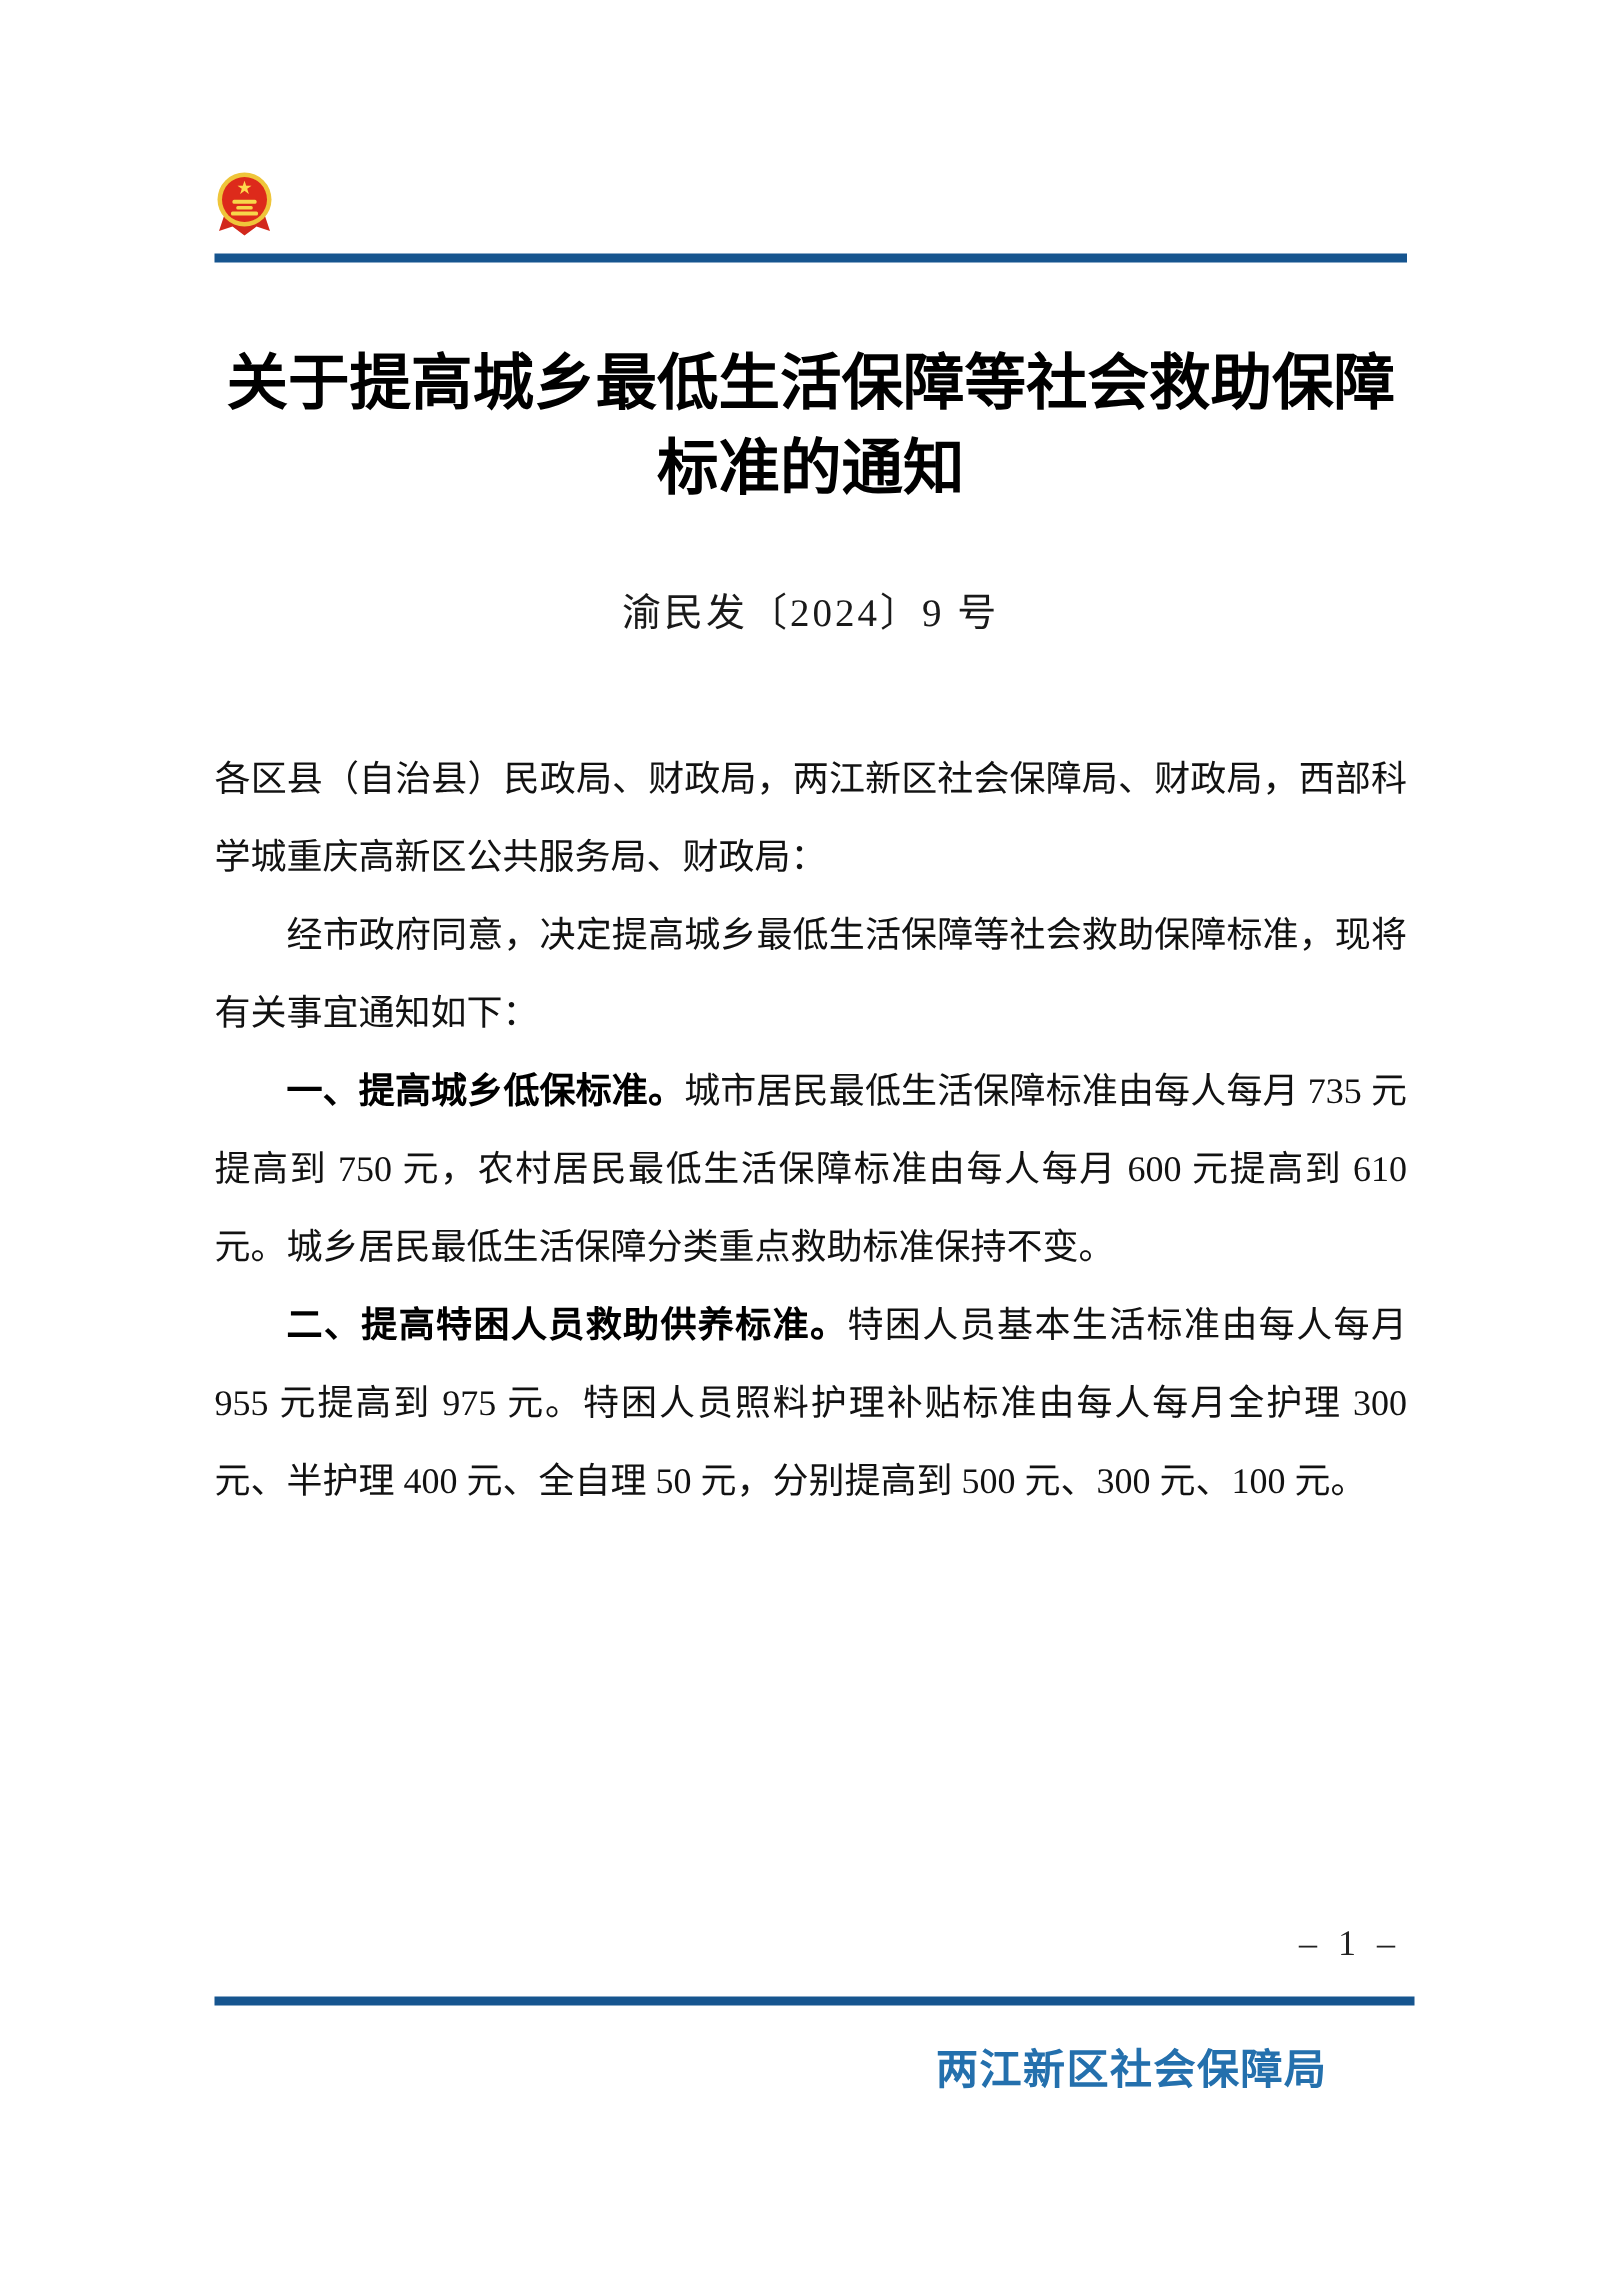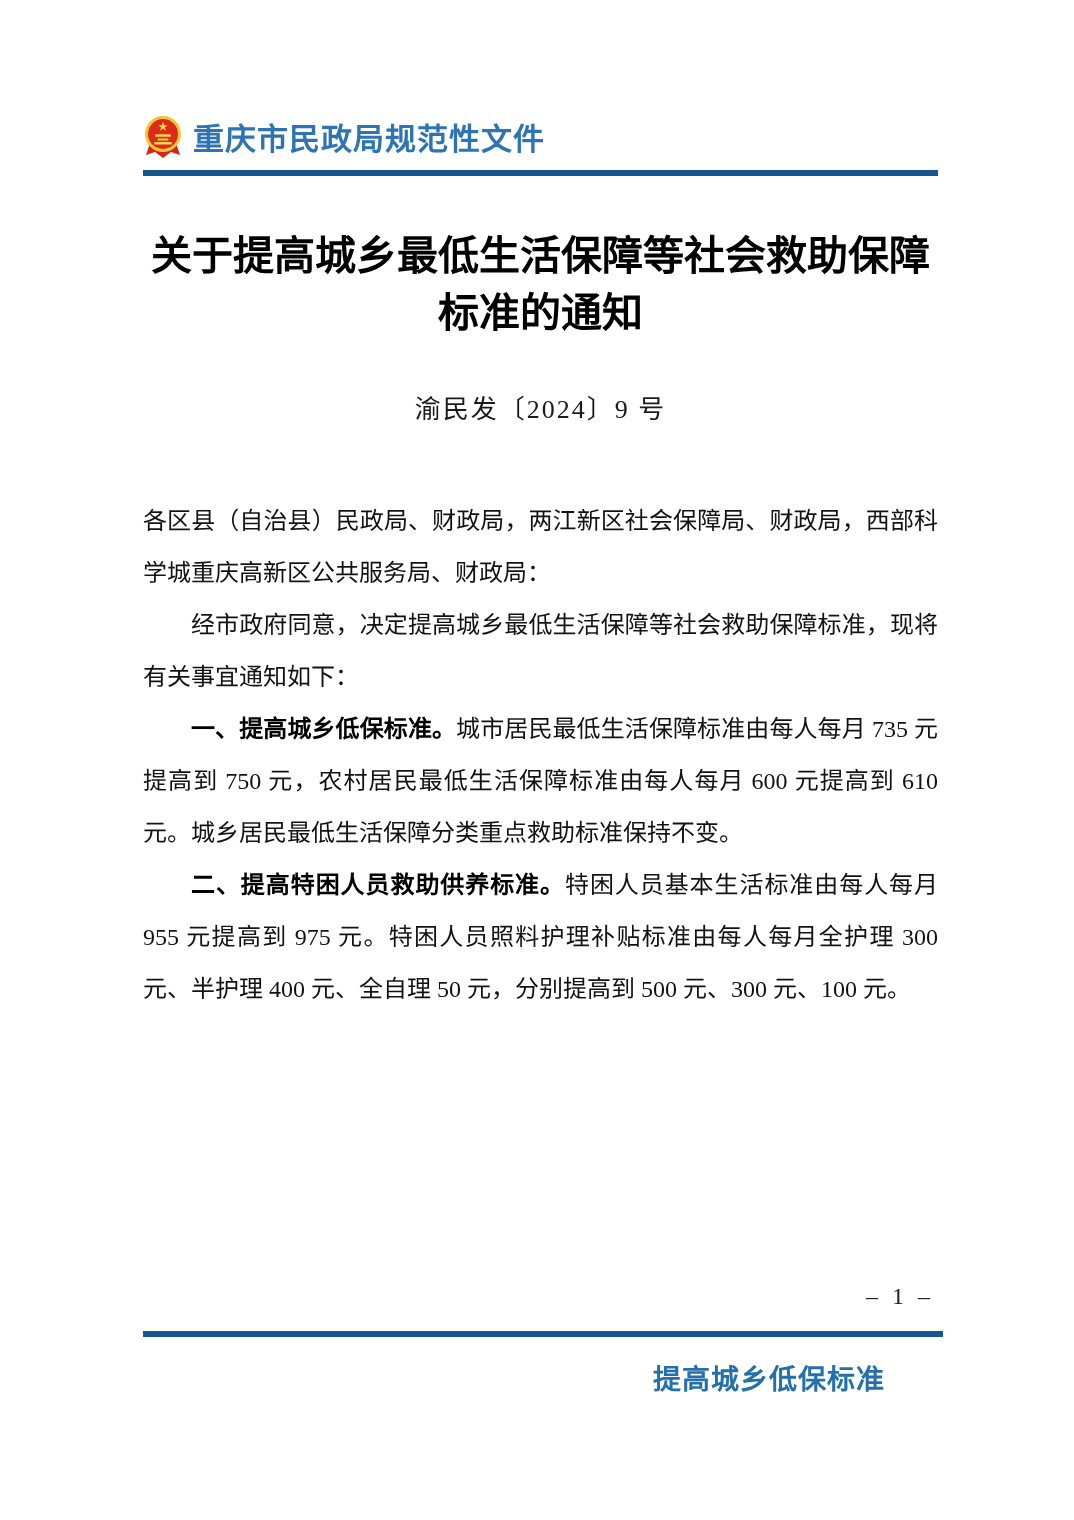--- a/index.html
+++ b/index.html
@@ -68,21 +68,20 @@
         <svg width="40" height="44" viewBox="0 0 40 44" aria-hidden="true">
           <path d="M7 28 L3 40 L12 37 L20 43 L28 37 L37 40 L33 28 Z" fill="#d2281c"></path>
           <circle cx="20" cy="19" r="18" fill="#efc53a"></circle>
           <circle cx="20" cy="19" r="15" fill="#dd2a1b"></circle>
           <text x="20" y="14.5" font-size="10" fill="#ffd94d" text-anchor="middle">★</text>
           <rect x="12" y="19.2" width="16" height="2.6" rx="1" fill="#f7d64a"></rect>
           <rect x="14.5" y="23.4" width="11" height="2.2" rx="1" fill="#f7d64a"></rect>
           <rect x="11" y="27" width="18" height="2.6" rx="1" fill="#f7d64a"></rect>
         </svg>
       </span>
-      <span class="hdr-title">重庆市民政局规范性文件</span>
     </div>
     <div class="rule"></div>
 
     <div class="doc-title">
       <div>关于提高城乡最低生活保障等社会救助保障</div>
       <div>标准的通知</div>
     </div>
 
     <div class="doc-number">渝民发〔2024〕9 号</div>
 
@@ -90,14 +89,14 @@
       <p class="salutation">各区县（自治县）民政局、财政局，两江新区社会保障局、财政局，西部科学城重庆高新区公共服务局、财政局：</p>
       <p>经市政府同意，决定提高城乡最低生活保障等社会救助保障标准，现将有关事宜通知如下：</p>
       <p><span class="lead">一、提高城乡低保标准。</span><span>城市居民最低生活保障标准由每人每月 735 元提高到 750 元，农村居民最低生活保障标准由每人每月 600 元提高到 610 元。城乡居民最低生活保障分类重点救助标准保持不变。</span></p>
       <p><span class="lead">二、提高特困人员救助供养标准。</span><span>特困人员基本生活标准由每人每月 955 元提高到 975 元。特困人员照料护理补贴标准由每人每月全护理 300 元、半护理 400 元、全自理 50 元，分别提高到 500 元、300 元、100 元。</span></p>
     </div>
 
   </div>
 
   <div class="page-num">– 1 –</div>
   <div class="footer-rule"></div>
-  <div class="publisher">提高城乡低保标准</div>
+  <div class="publisher">两江新区社会保障局</div>
 </div>
 
 </body></html>

